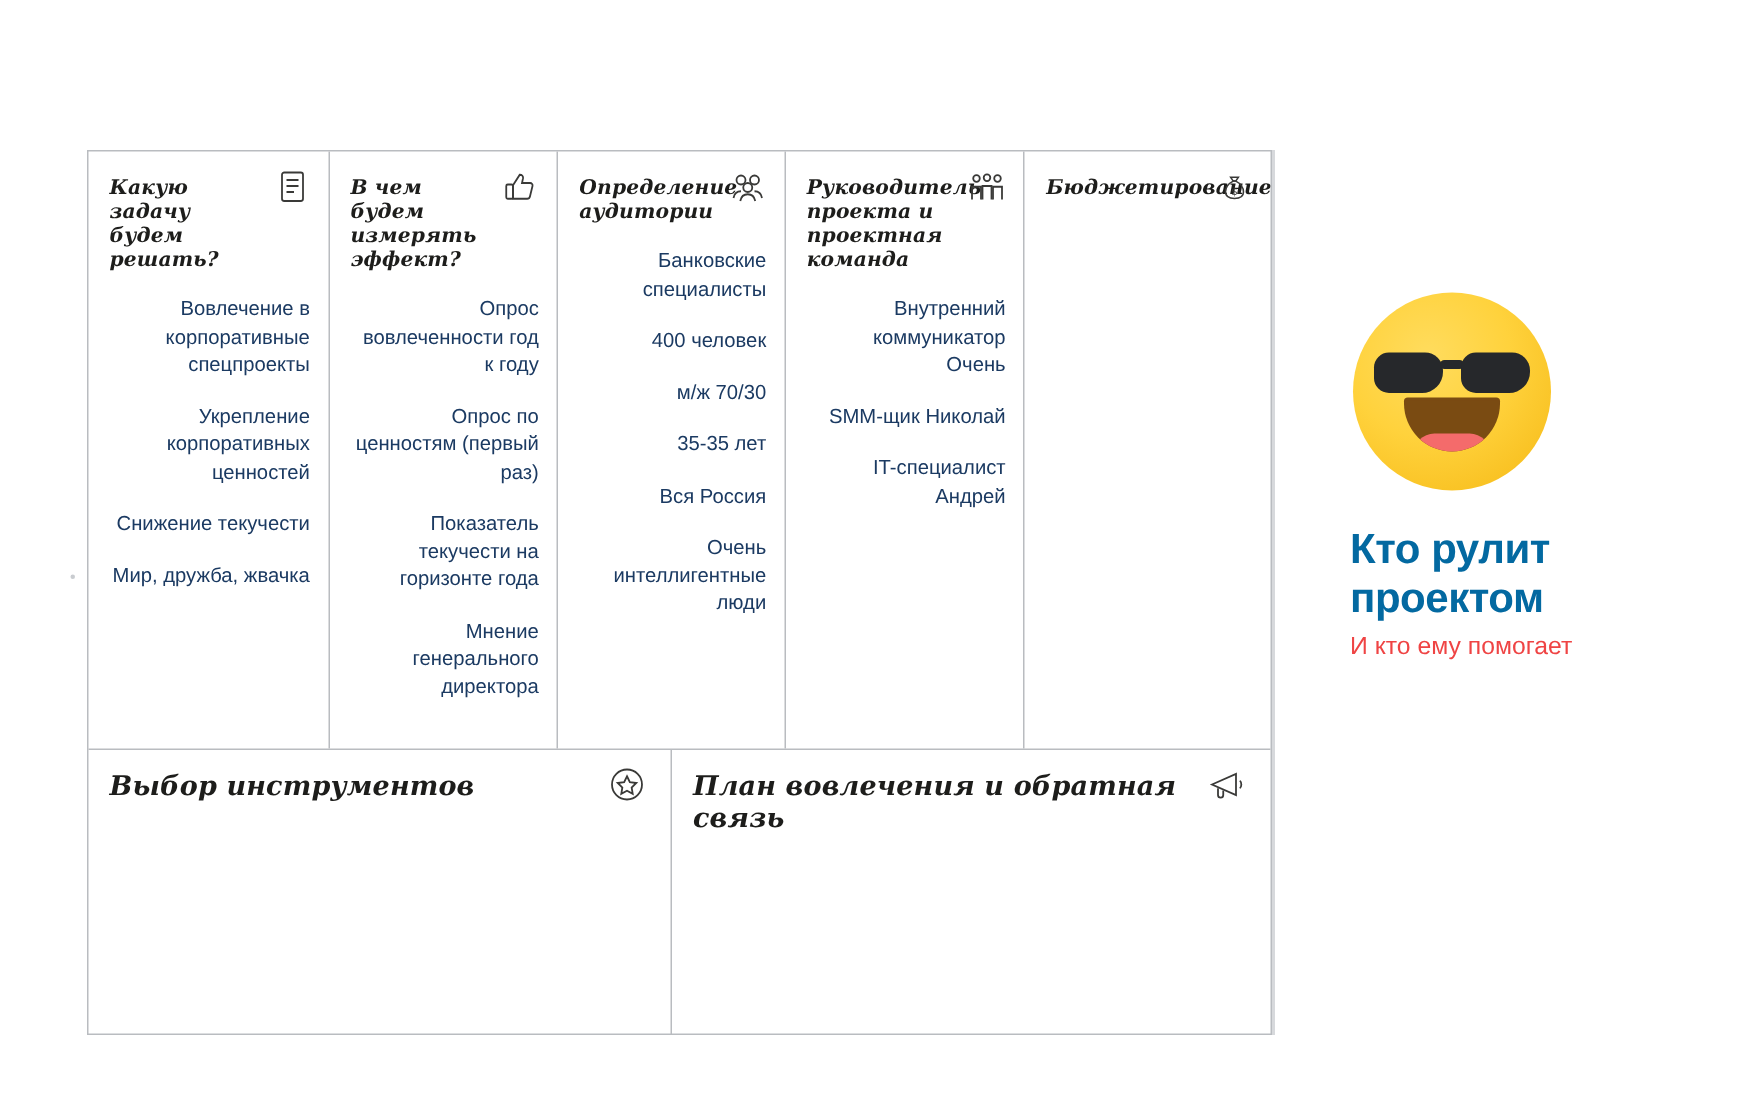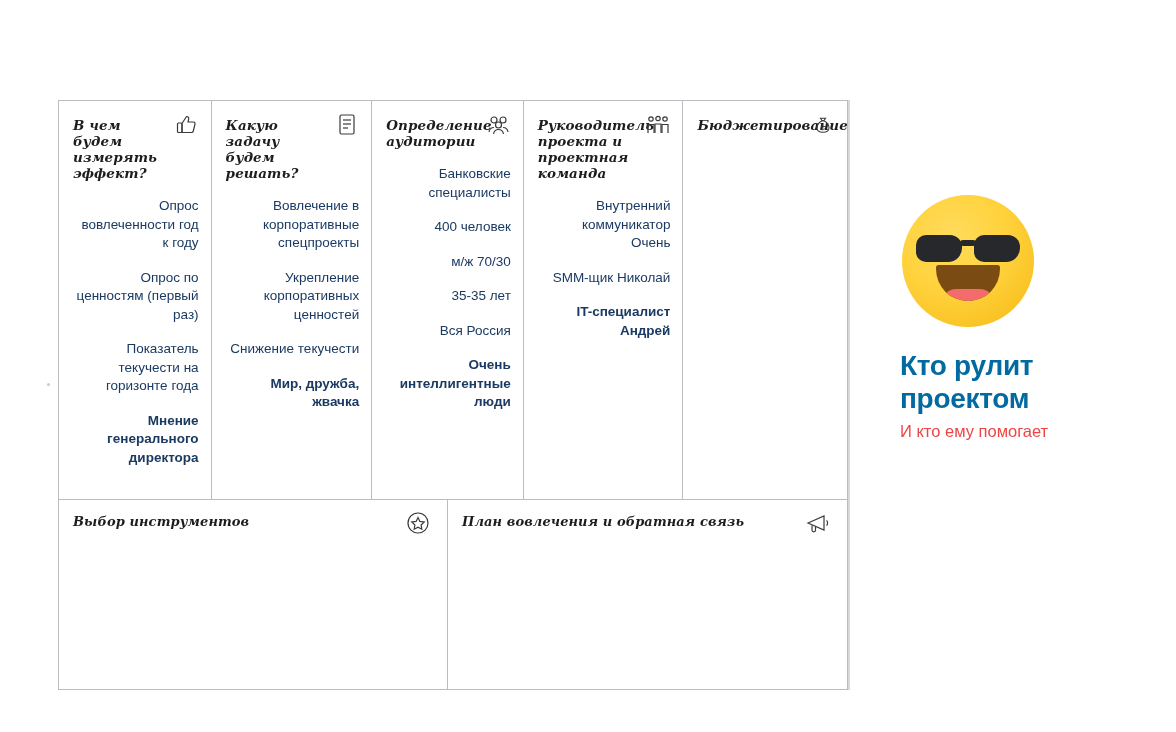--- a/index.html
+++ b/index.html
@@ -85,21 +85,21 @@
   }
   .item {
     font-family: "Liberation Sans", sans-serif;
     font-size: 13.5px;
     line-height: 18.5px;
     color: #1f3864;
     color: #17375e;
     margin-bottom: 16px;
     padding-left: 2px;
   }
-  .item:last-child { margin-bottom: 0; font-weight: bold; }
+  .item:last-child { margin-bottom: 0; }
 
   
   .item { color: #1b3a62; }
 
   .bottom-row {
     position: absolute;
     left: 0;
     top: 398px;
     width: 100%;
     height: 191px;
@@ -114,21 +114,21 @@
     border-right: 1px solid #b9bcc0;
   }
   .bcell:last-child { border-right: none; }
   .bcell-1 { width: 390px; }
   .bcell-2 { width: 400px; }
 
   .bcell-title {
     font-family: "DejaVu Serif", serif;
     font-style: italic;
     font-weight: 600;
-    font-size: 13px;
+    font-size: 18px;
     color: #1d1d1b;
     letter-spacing: 0.1px;
   }
   .bcell-icon {
     position: absolute;
     right: 14px;
     top: 10px;
     width: 30px;
     height: 26px;
     color: #3a3a38;
@@ -253,51 +253,51 @@
 <body>
 
 <div class="canvas">
 
   <div class="dot-left"></div>
 
   <div class="board">
 
     <div class="top-row">
 
-      <div class="col col-2">
-        <div class="col-title">В чем будем измерять эффект?</div>
-        <div class="col-icon">
-          <svg viewBox="0 0 28 24" width="28" height="24" fill="none" stroke="currentColor" stroke-width="1.2">
-            <path d="M9 10.5l4.5-7c1.6 0 2.4 1 2.2 2.3L15 9h5.4c1.1 0 1.9 1 1.6 2l-1.7 7c-.2.9-1 1.5-1.9 1.5H9z"></path>
-            <rect x="4.5" y="10" width="4.5" height="9.5" rx="1"></rect>
-          </svg>
-        </div>
-        <div class="items">
-          <div class="item">Опрос вовлеченности год к году</div>
-          <div class="item">Опрос по ценностям (первый раз)</div>
-          <div class="item">Показатель текучести на горизонте года</div>
-          <div class="item">Мнение генерального директора</div>
-        </div>
-      </div>
-
       <div class="col col-1">
         <div class="col-title">Какую задачу будем решать?</div>
         <div class="col-icon">
           <svg viewBox="0 0 28 24" width="28" height="24" fill="none" stroke="currentColor" stroke-width="1.2">
             <rect x="7" y="2" width="14" height="19" rx="1.5"></rect>
             <line x1="10" y1="7" x2="18" y2="7"></line>
             <line x1="10" y1="11" x2="18" y2="11"></line>
             <line x1="10" y1="15" x2="15" y2="15"></line>
           </svg>
         </div>
         <div class="items">
           <div class="item">Вовлечение в корпоративные спецпроекты</div>
           <div class="item">Укрепление корпоративных ценностей</div>
           <div class="item">Снижение текучести</div>
           <div class="item">Мир, дружба, жвачка</div>
+        </div>
+      </div>
+
+      <div class="col col-2">
+        <div class="col-title">В чем будем измерять эффект?</div>
+        <div class="col-icon">
+          <svg viewBox="0 0 28 24" width="28" height="24" fill="none" stroke="currentColor" stroke-width="1.2">
+            <path d="M9 10.5l4.5-7c1.6 0 2.4 1 2.2 2.3L15 9h5.4c1.1 0 1.9 1 1.6 2l-1.7 7c-.2.9-1 1.5-1.9 1.5H9z"></path>
+            <rect x="4.5" y="10" width="4.5" height="9.5" rx="1"></rect>
+          </svg>
+        </div>
+        <div class="items">
+          <div class="item">Опрос вовлеченности год к году</div>
+          <div class="item">Опрос по ценностям (первый раз)</div>
+          <div class="item">Показатель текучести на горизонте года</div>
+          <div class="item">Мнение генерального директора</div>
         </div>
       </div>
 
       <div class="col col-3">
         <div class="col-title">Определение аудитории</div>
         <div class="col-icon">
           <svg viewBox="0 0 28 24" width="28" height="24" fill="none" stroke="currentColor" stroke-width="1.2">
             <circle cx="9" cy="7" r="3"></circle>
             <circle cx="18" cy="7" r="3"></circle>
             <circle cx="13.5" cy="12" r="3"></circle>

